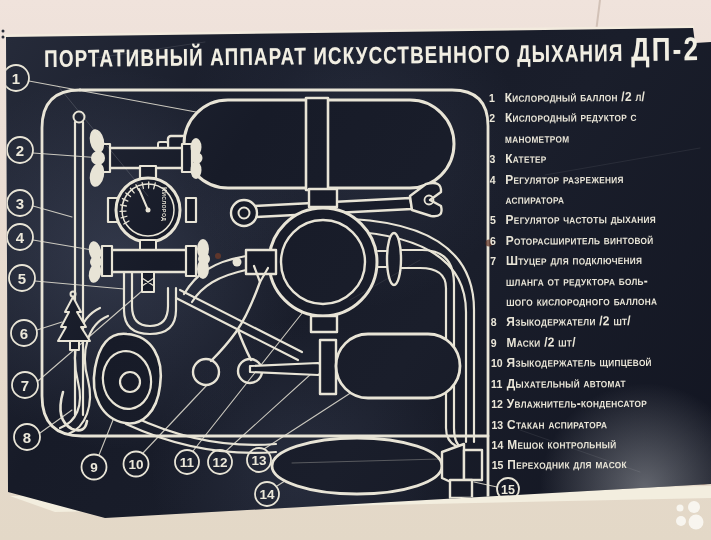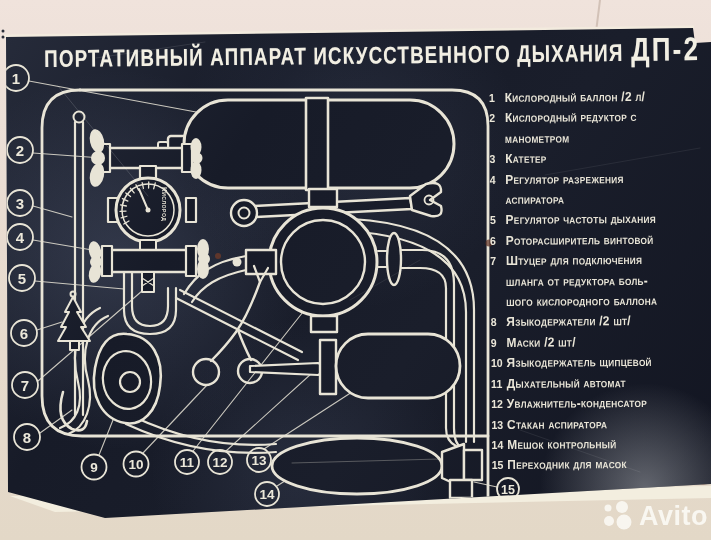--- a/index.html
+++ b/index.html
@@ -396,16 +396,15 @@
 
 <div class="watermark">
   <svg class="wm-glyph" width="36" height="34" viewBox="0 0 36 34">
     <g fill="rgba(252,250,246,0.85)">
       <circle cx="8" cy="9" r="3.5"></circle>
           <circle cx="9" cy="22" r="5"></circle>
       <circle cx="22" cy="8" r="6"></circle>
           <circle cx="24" cy="23" r="7.5"></circle>
     </g>
   </svg>
-  <span>Avito</span>
 </div>
 
 </div>
 
 </body></html>

